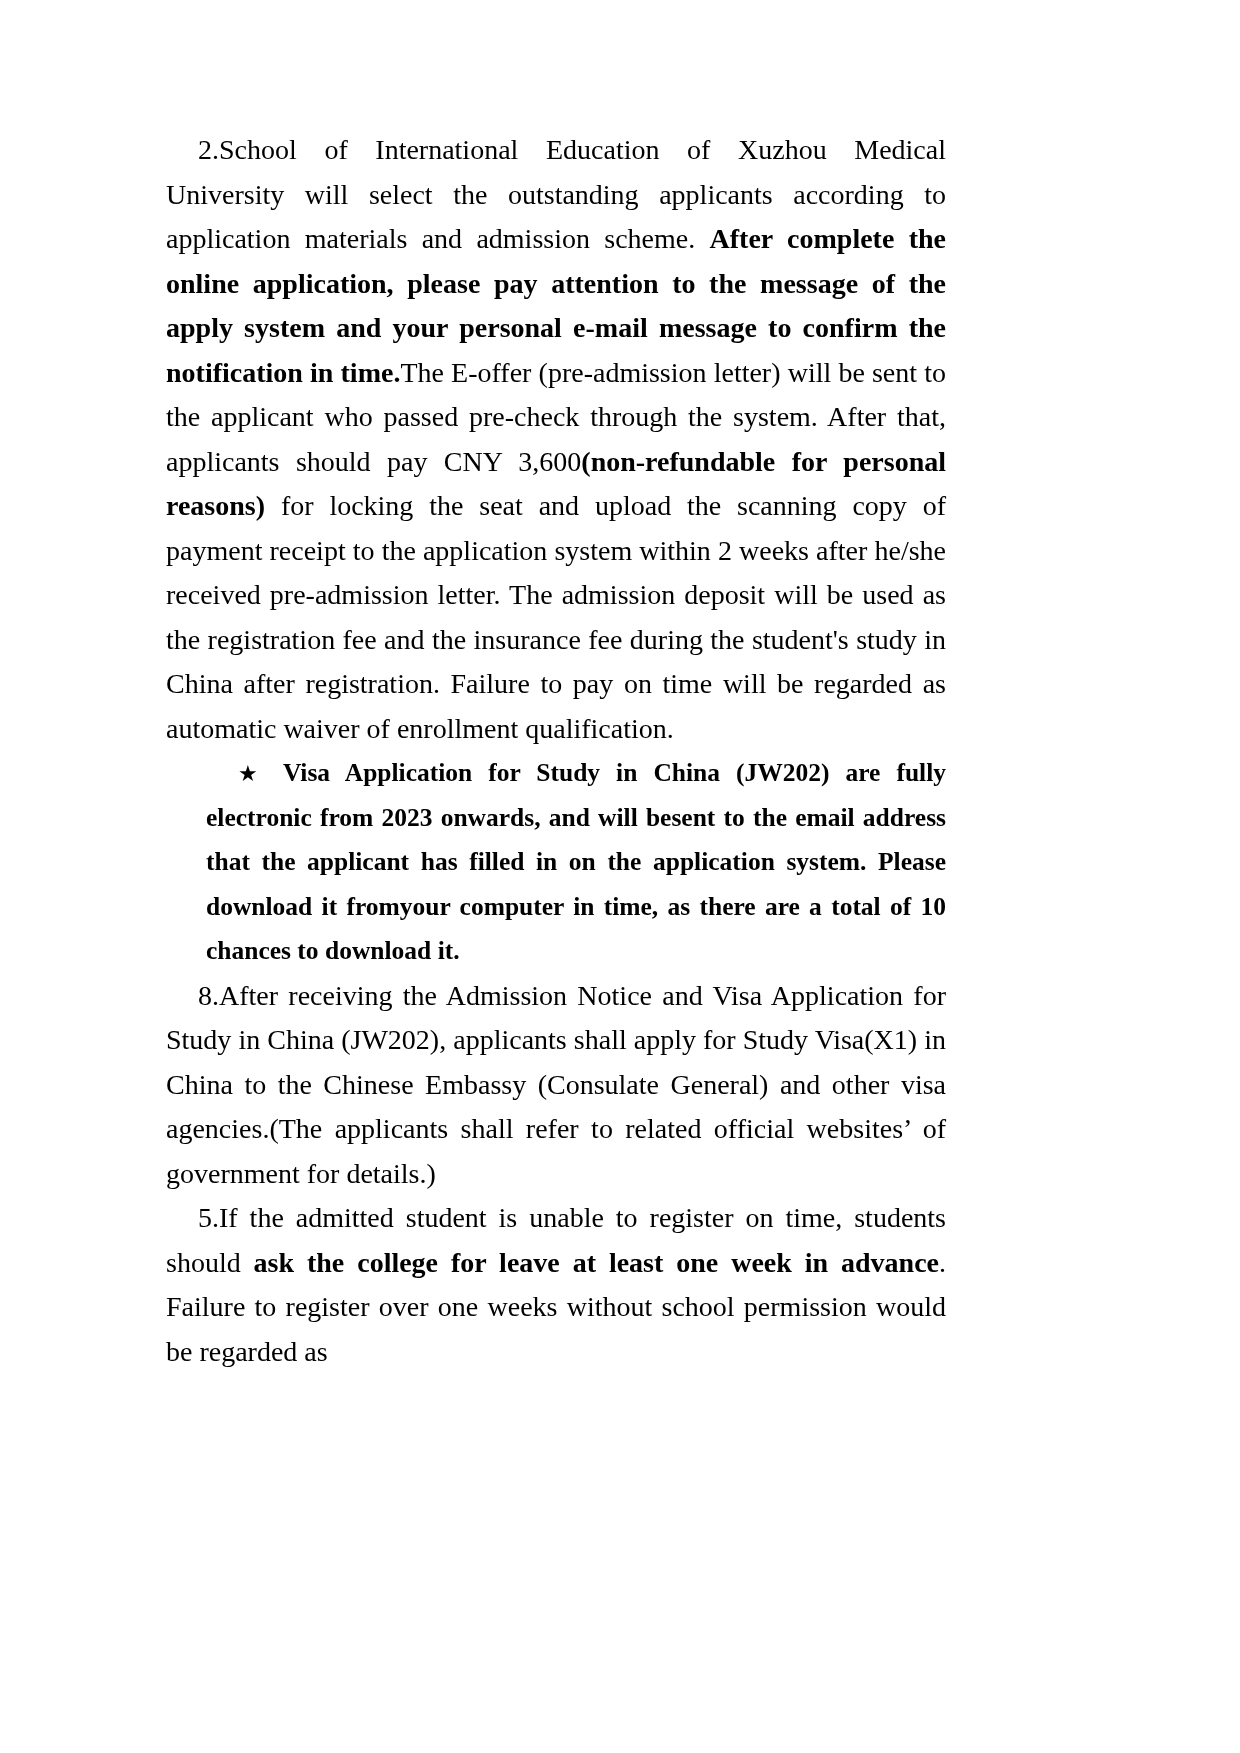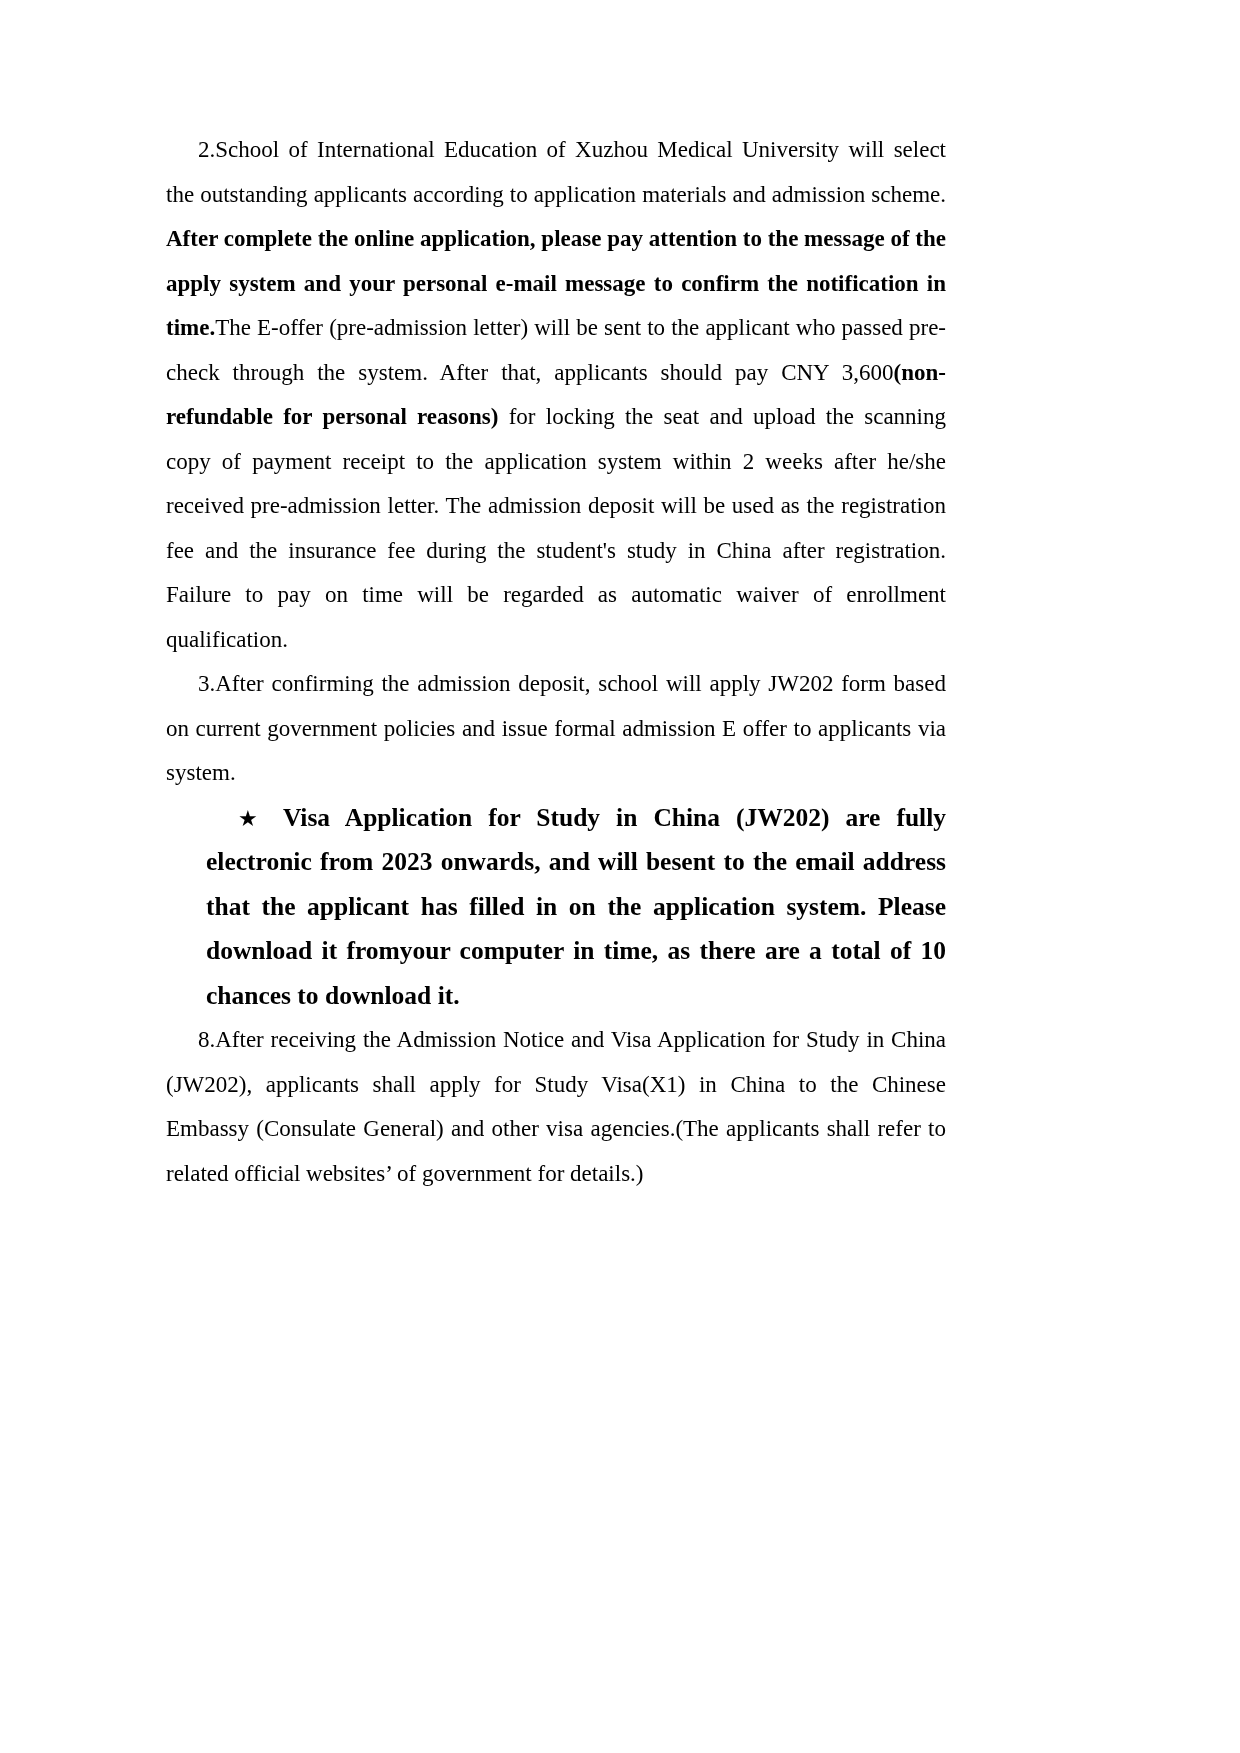--- a/index.html
+++ b/index.html
@@ -22,21 +22,21 @@
   }
   .content {
     position: absolute;
     left: 166px;
     top: 128px;
     width: 780px;
   }
   p.para {
     margin: 0;
     padding: 0;
-    font-size: 23px;
+    font-size: 28px;
     line-height: 44.5px;
     text-align: justify;
     text-justify: inter-word;
     text-indent: 32px;
     -webkit-hyphens: none;
     hyphens: none;
     word-spacing: 0px;
   }
   p.para:last-child {
     text-align-last: left;
@@ -64,27 +64,27 @@
 </head>
 <body>
 
 <div class="page">
   <div class="content">
 
     <p class="para">
       <span>2.School of International Education of Xuzhou Medical University will select the outstanding applicants according to application materials and admission scheme. </span><b class="strong">After complete the online application, please pay attention to the message of the apply system and your personal e-mail message to confirm the notification in time.</b><span>The E-offer (pre-admission letter) will be sent to the applicant who passed pre-check through the system. After that, applicants should pay CNY 3,600</span><b class="strong">(non-refundable for personal reasons)</b><span> for locking the seat and upload the scanning copy of payment receipt to the application system within 2 weeks after he/she received pre-admission letter. The admission deposit will be used as the registration fee and the insurance fee during the student's study in China after registration. Failure to pay on time will be regarded as automatic waiver of enrollment qualification.</span>
     </p>
 
-    <p class="para">
-      <span>3.After confirming the admission deposit, school will apply JW202 form based on current government policies and issue formal admission E offer to applicants via system.</span>
-    </p>
 
     <p class="star-block">
       <span class="star-glyph">★</span><span> Visa Application for Study in China (JW202) are fully electronic from 2023 onwards, and will besent to the email address that the applicant has filled in on the application system. Please download it fromyour computer in time, as there are a total of 10 chances to download it.</span>
     </p>
 
     <p class="para">
       <span>8.After receiving the Admission Notice and Visa Application for Study in China (JW202), applicants shall apply for Study Visa(X1) in China to the Chinese Embassy (Consulate General) and other visa agencies.(The applicants shall refer to related official websites’ of government for details.)</span>
     </p>
 
+    <p class="para">
+      <span>5.If the admitted student is unable to register on time, students should </span><b class="strong">ask the college for leave at least one week in advance</b><span>. Failure to register over one weeks without school permission would be regarded as</span>
+    </p>
 
   </div>
 </div>
 
 </body></html>

